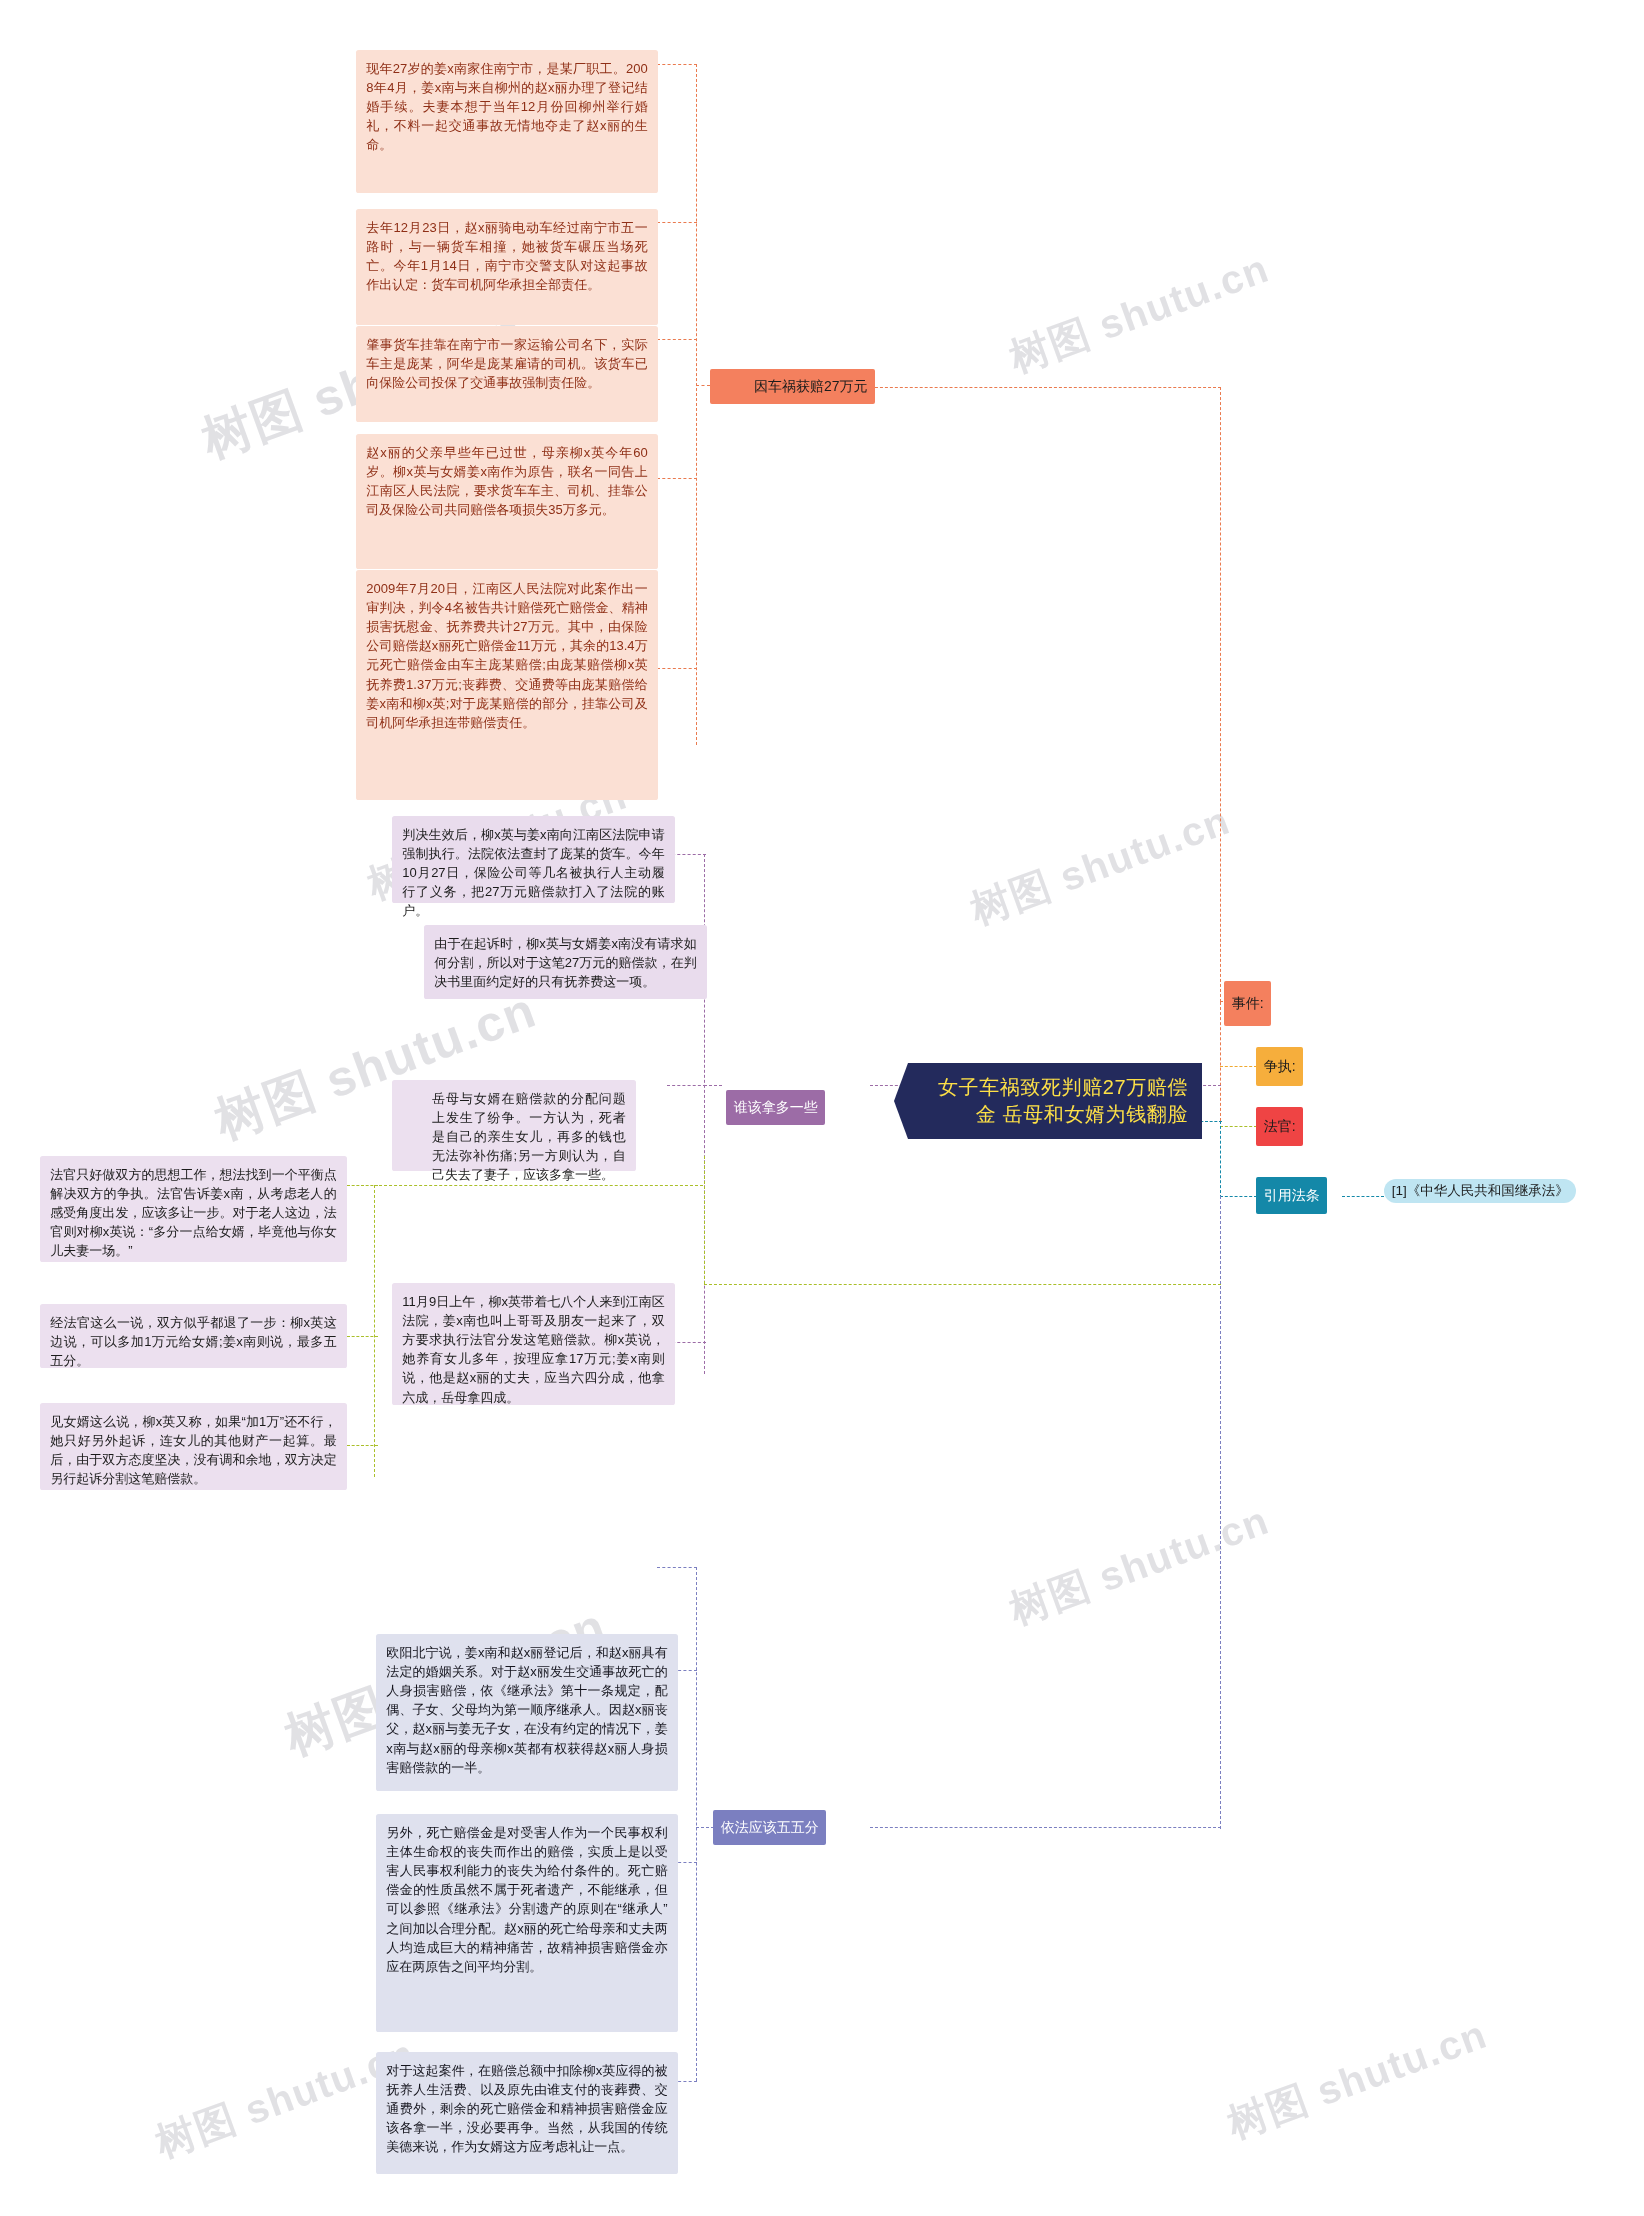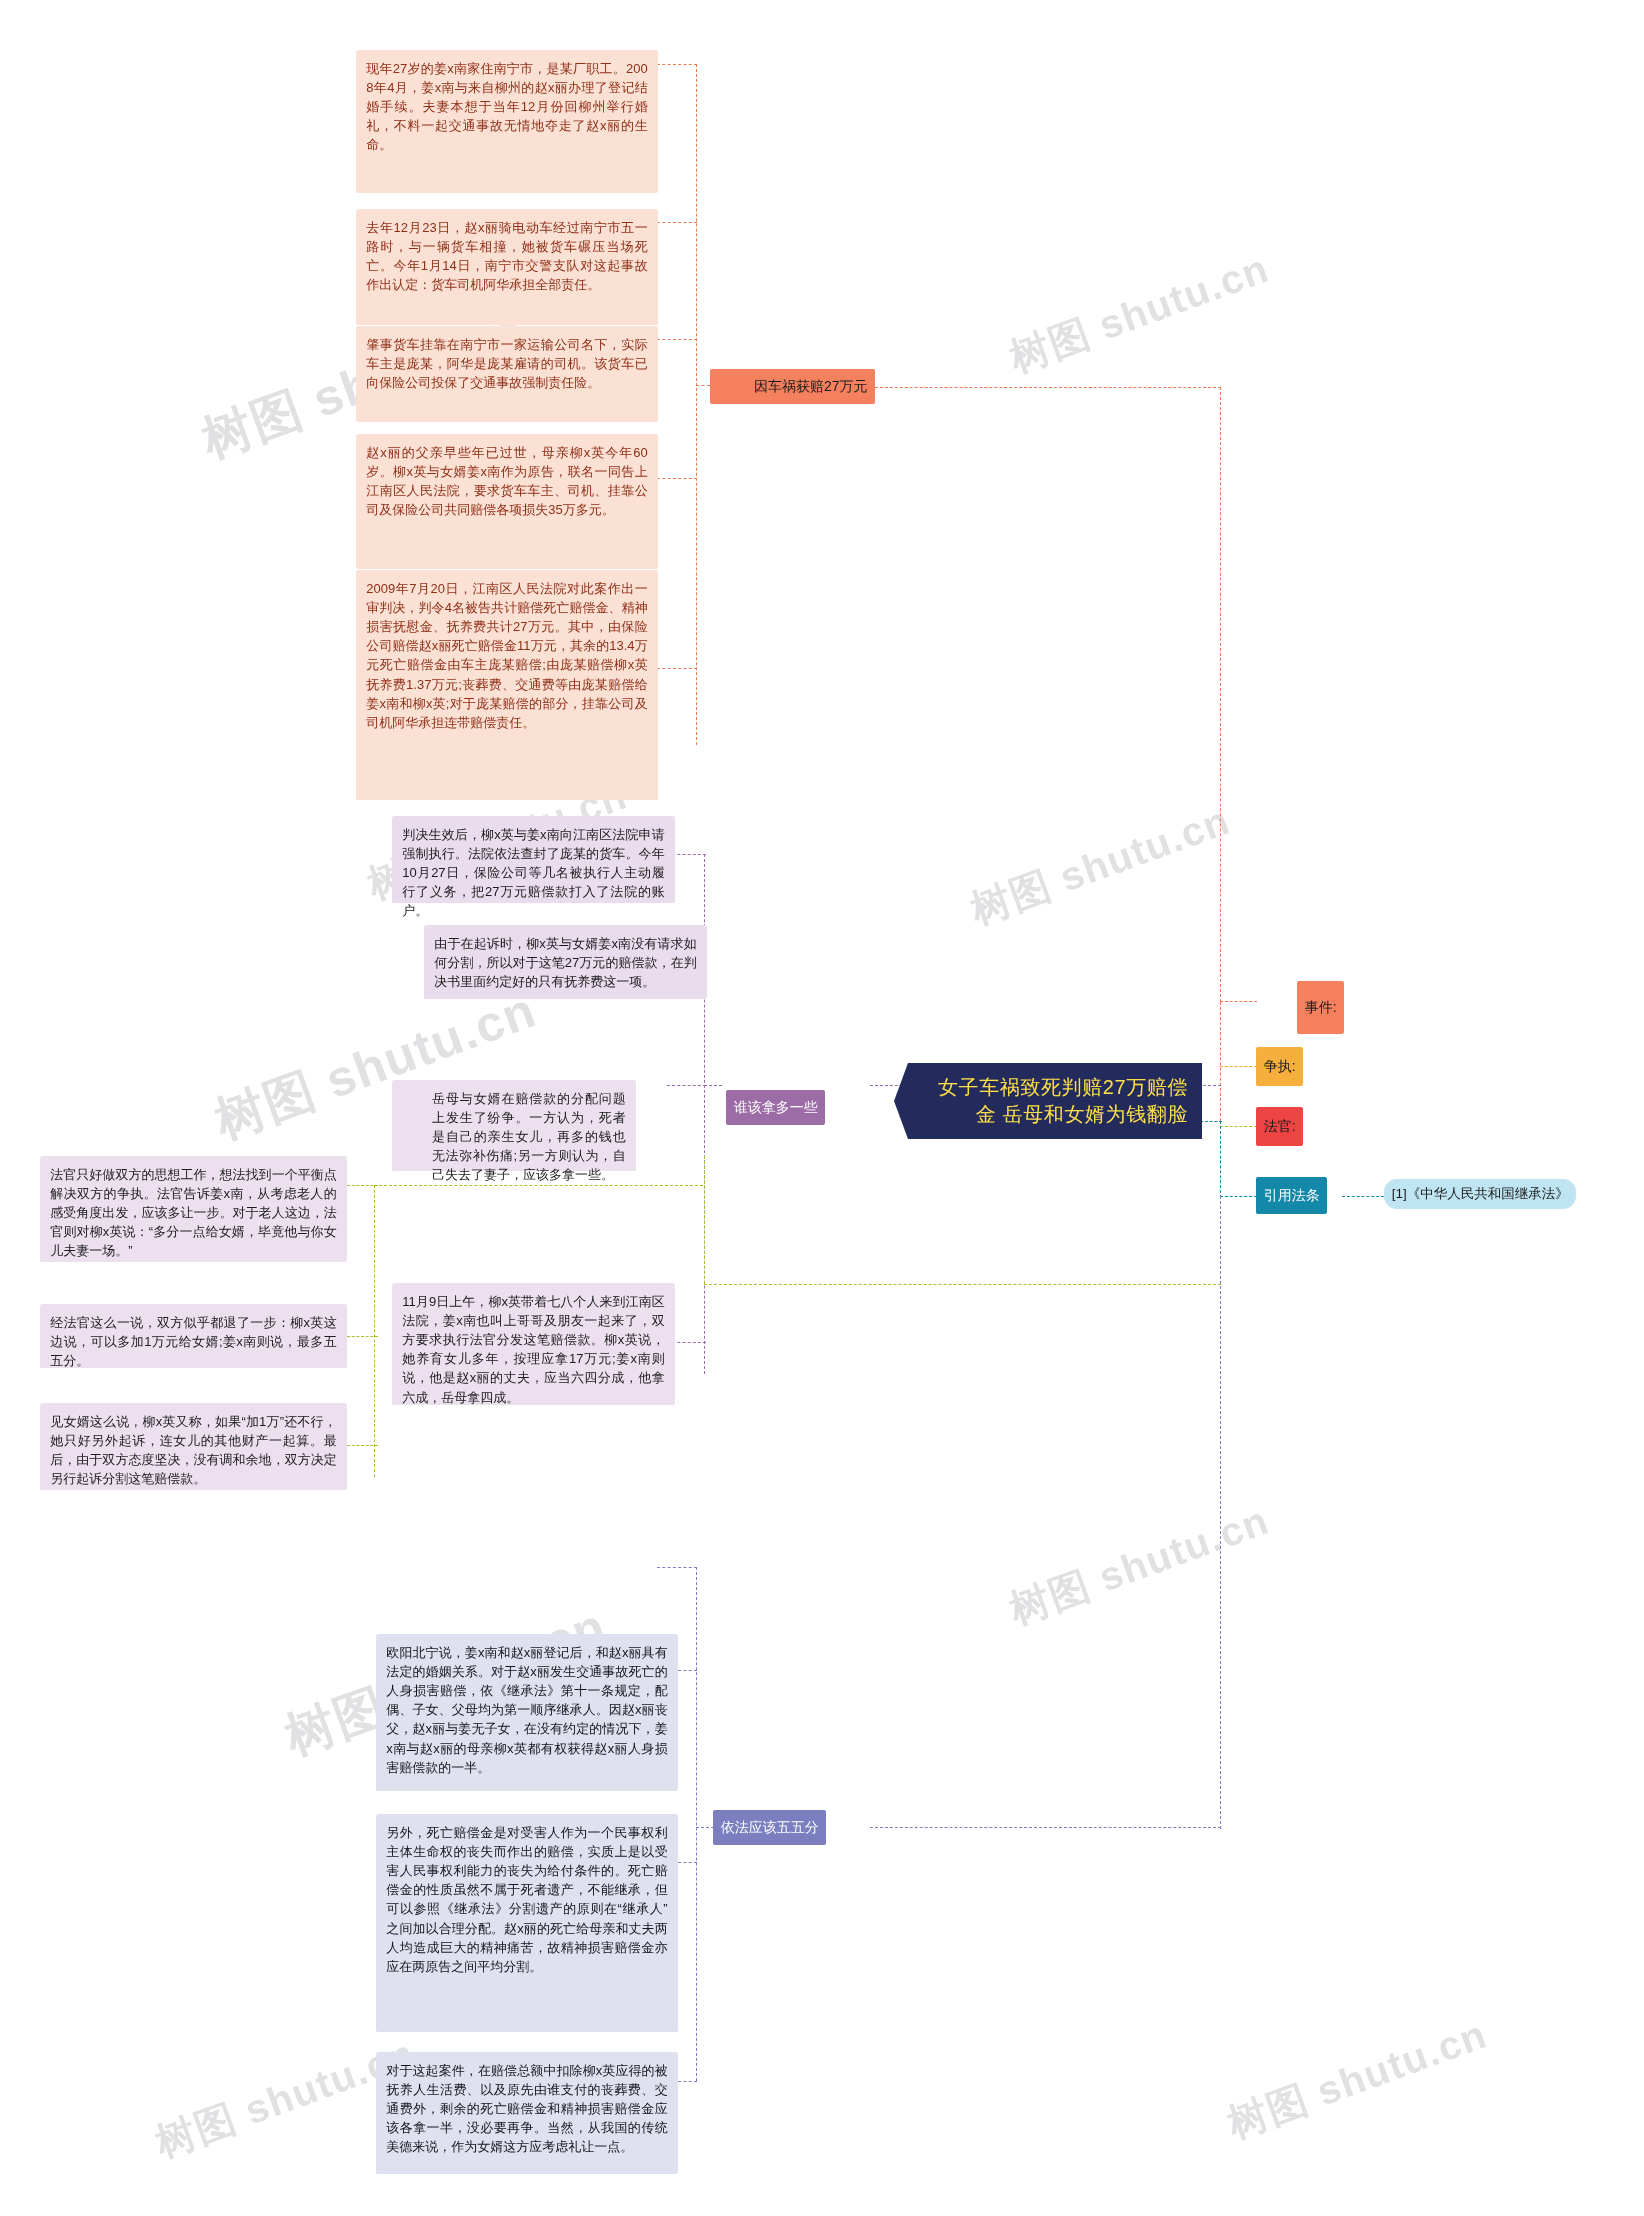--- a/index.html
+++ b/index.html
@@ -165,21 +165,21 @@
   <div class="node para t-lav2" style="left:40px; top:1403px; width:307px; height:87px;">见女婿这么说，柳x英又称，如果“加1万”还不行，她只好另外起诉，连女儿的其他财产一起算。最后，由于双方态度坚决，没有调和余地，双方决定另行起诉分割这笔赔偿款。</div>
 
   <div class="node para t-steel" style="left:376px; top:1634px; width:302px; height:157px;">欧阳北宁说，姜x南和赵x丽登记后，和赵x丽具有法定的婚姻关系。对于赵x丽发生交通事故死亡的人身损害赔偿，依《继承法》第十一条规定，配偶、子女、父母均为第一顺序继承人。因赵x丽丧父，赵x丽与姜无子女，在没有约定的情况下，姜x南与赵x丽的母亲柳x英都有权获得赵x丽人身损害赔偿款的一半。</div>
   <div class="node para t-steel" style="left:376px; top:1814px; width:302px; height:218px;">另外，死亡赔偿金是对受害人作为一个民事权利主体生命权的丧失而作出的赔偿，实质上是以受害人民事权利能力的丧失为给付条件的。死亡赔偿金的性质虽然不属于死者遗产，不能继承，但可以参照《继承法》分割遗产的原则在“继承人”之间加以合理分配。赵x丽的死亡给母亲和丈夫两人均造成巨大的精神痛苦，故精神损害赔偿金亦应在两原告之间平均分割。</div>
   <div class="node para t-steel" style="left:376px; top:2052px; width:302px; height:122px;">对于这起案件，在赔偿总额中扣除柳x英应得的被抚养人生活费、以及原先由谁支付的丧葬费、交通费外，剩余的死亡赔偿金和精神损害赔偿金应该各拿一半，没必要再争。当然，从我国的传统美德来说，作为女婿这方应考虑礼让一点。</div>
 
   <div class="chip chip-blue white" style="left:713px; top:1810px; height:35px;">依法应该五五分</div>
 
   <div class="title-banner" style="left:894px; top:1063px; width:308px; height:76px;">女子车祸致死判赔27万赔偿金 岳母和女婿为钱翻脸</div>
 
-  <div class="chip chip-orange" style="left:1297px; top:981px; height:53px;">事件:</div>
+  <div class="chip chip-orange" style="left:1224px; top:981px; height:45px;">事件:</div>
   <div class="chip chip-amber" style="left:1256px; top:1047px; height:39px;">争执:</div>
   <div class="chip chip-olive" style="left:1256px; top:1107px; height:39px;">法官:</div>
   <div class="chip chip-teal white" style="left:1256px; top:1177px; height:37px;">引用法条</div>
 
-  <div class="chip chip-cyan" style="left:1384px; top:1179px; height:30px; font-size:13.5px;border-radius:13px;">[1]《中华人民共和国继承法》</div>
+  <div class="chip chip-cyan" style="left:1384px; top:1179px; height:24px; font-size:13.5px;border-radius:13px;">[1]《中华人民共和国继承法》</div>
 
 </div>
 
 
 </body></html>

